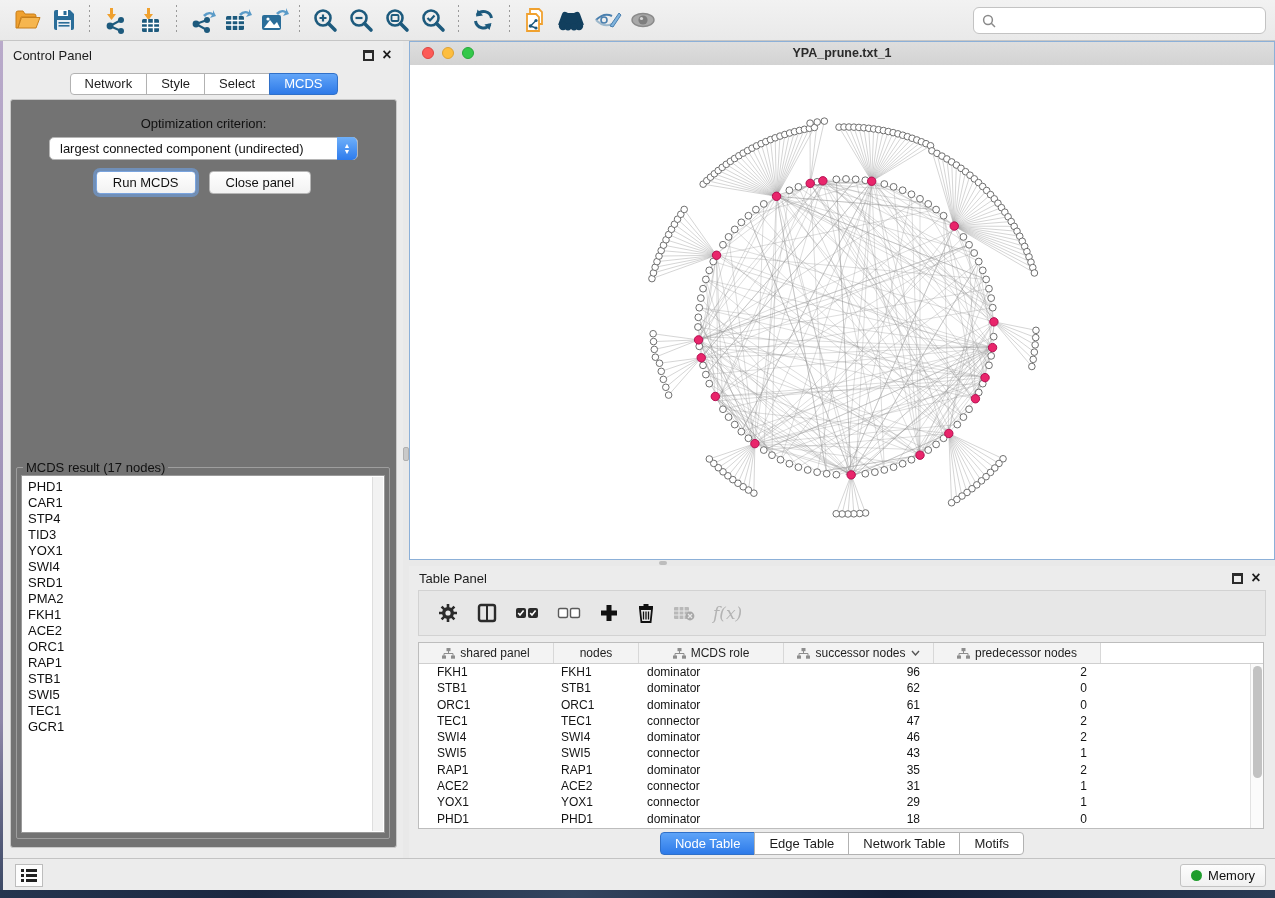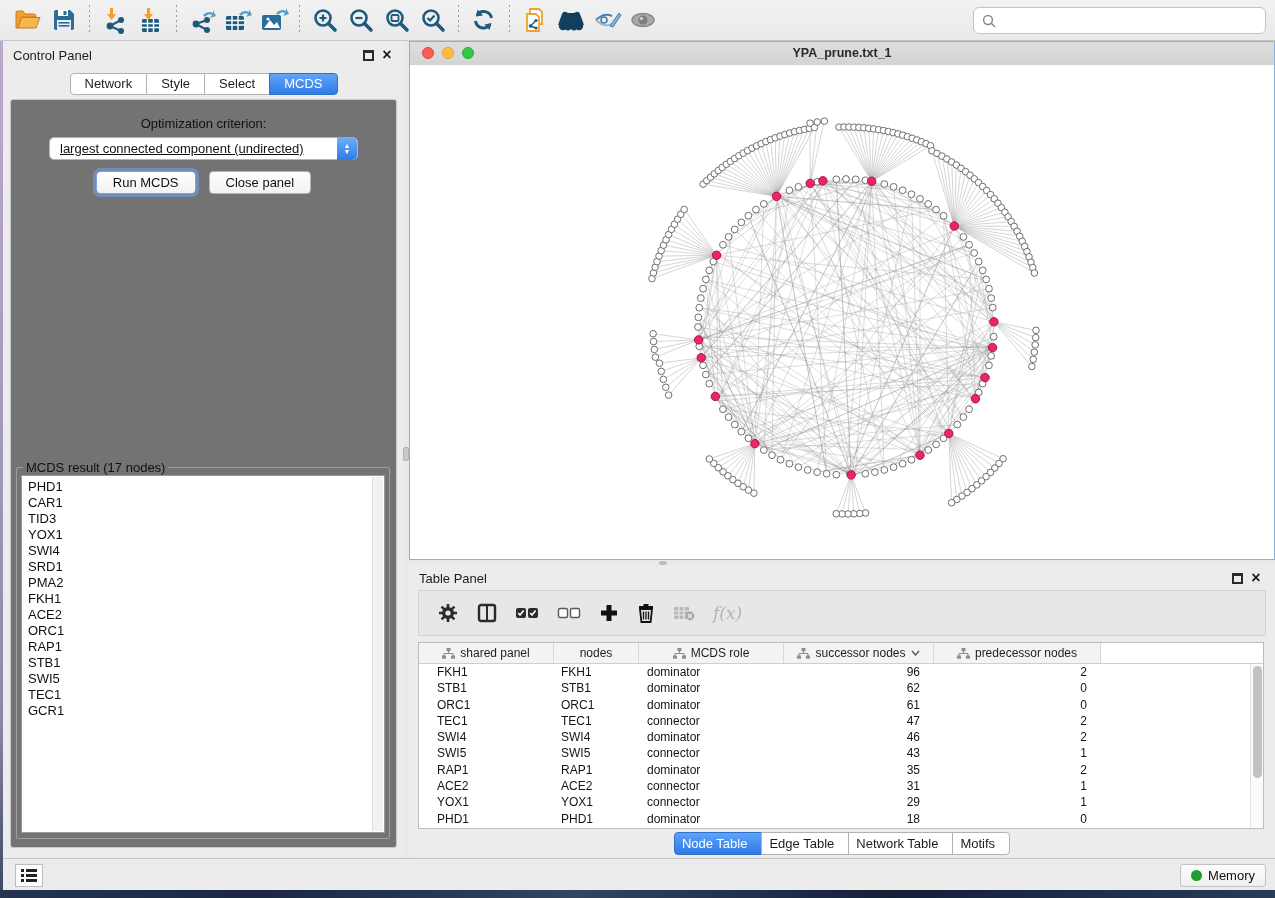--- a/index.html
+++ b/index.html
@@ -41,21 +41,21 @@
   .seg-tab:first-child { border-radius:4px 0 0 4px; margin-left:0; }
   .seg-tab:last-child { border-radius:0 4px 4px 0; }
   .seg-tab.active { background:linear-gradient(#62a5f8,#2e7ae8); border-color:#3070c8;
     color:#fff; }
   .cp-content { position:absolute; left:7px; right:7px; top:58px; bottom:10px;
     background:#737373; border:1px solid #c9c9c9; border-radius:3px; }
   .opt-label { position:absolute; top:16px; width:100%; text-align:center;
     font-size:13px; color:#111; }
   .opt-select { position:absolute; top:37px; left:38px; right:38px; height:23px;
     background:#fff; border:1px solid #b5b5b5; border-radius:5px; font-size:13px;
-    color:#111; line-height:21px; padding-left:10px;text-decoration:underline; }
+    color:#111; line-height:21px; padding-left:10px; }
   .opt-select .stepper { position:absolute; right:0; top:-1px; width:20px; height:23px;
     background:linear-gradient(#6fb0f9,#2d7bed); border-radius:0 5px 5px 0;
     display:flex; flex-direction:column; align-items:center; justify-content:center; }
   .stepper span { color:#fff; font-size:7px; line-height:6px; }
   .btn-row { position:absolute; top:71px; width:100%; display:flex; justify-content:center; gap:13px; }
   .push-btn { height:23px; background:linear-gradient(#ffffff,#f2f2f2); border:1px solid #b5b5b5;
     border-radius:4px; font-size:13px; color:#111; padding:0 16px; line-height:21px; }
   .push-btn.focused { box-shadow:0 0 0 3px rgba(110,165,240,.55); border-color:#7aa4de; }
   .mcds-group { position:absolute; left:5px; right:6px; top:360px; bottom:8px;
     border:1px solid #9e9e9e; border-radius:2px; padding:0; }
@@ -103,21 +103,21 @@
   .hcell.filler { background:transparent; border-right:none; }
   .trow { display:grid; grid-template-columns:135px 85px 145px 150px 167px 1fr; height:16.3px; }
   .tcell { font-size:12px; color:#141414; line-height:16.3px; padding-left:18px;
     white-space:nowrap; overflow:hidden; }
   .tcell.num { text-align:right; padding-right:14px; padding-left:0; }
   .tbl-scroll { position:absolute; right:0; top:21px; bottom:0; width:13px;
     background:#fbfbfb; border-left:1px solid #e2e2e2; }
   .tbl-thumb { position:absolute; left:2px; top:2px; width:9px; height:112px;
     background:#c2c2c2; border-radius:5px; }
   .tp-tabs { position:absolute; top:266px; width:100%; display:flex; justify-content:center; }
-  .tp-tabs .seg-tab { line-height:21px; height:23px;padding-left:7px; }
+  .tp-tabs .seg-tab { line-height:21px; height:23px; }
   .tp-tabs .seg-tab.active { background:linear-gradient(#5ea4f8,#2d7ae9); }
 
   
   .status-bar { position:absolute; left:3px; right:0; top:858px; height:32px;
     background:#ececec; border-top:1px solid #c3c3c3; }
   .list-btn { position:absolute; left:12px; top:5px; width:28px; height:23px;
     background:#fdfdfd; border:1px solid #bdbdbd; display:flex; align-items:center;
     justify-content:center; }
   .memory-btn { position:absolute; right:9px; top:5px; height:23px;
     background:linear-gradient(#fdfdfd,#f0f0f0); border:1px solid #c2c2c2; border-radius:3px;
@@ -300,20 +300,21 @@
     </div>
     <div class="btn-row">
       <button class="push-btn focused">Run MCDS</button>
       <button class="push-btn">Close panel</button>
     </div>
     <fieldset class="mcds-group">
       <legend>MCDS result (17 nodes)</legend>
       <div class="mcds-list">
         <div class="item">PHD1</div>
         <div class="item">CAR1</div>
+        <div class="item">STP4</div>
         <div class="item">TID3</div>
         <div class="item">YOX1</div>
         <div class="item">SWI4</div>
         <div class="item">SRD1</div>
         <div class="item">PMA2</div>
         <div class="item">FKH1</div>
         <div class="item">ACE2</div>
         <div class="item">ORC1</div>
         <div class="item">RAP1</div>
         <div class="item">STB1</div>

